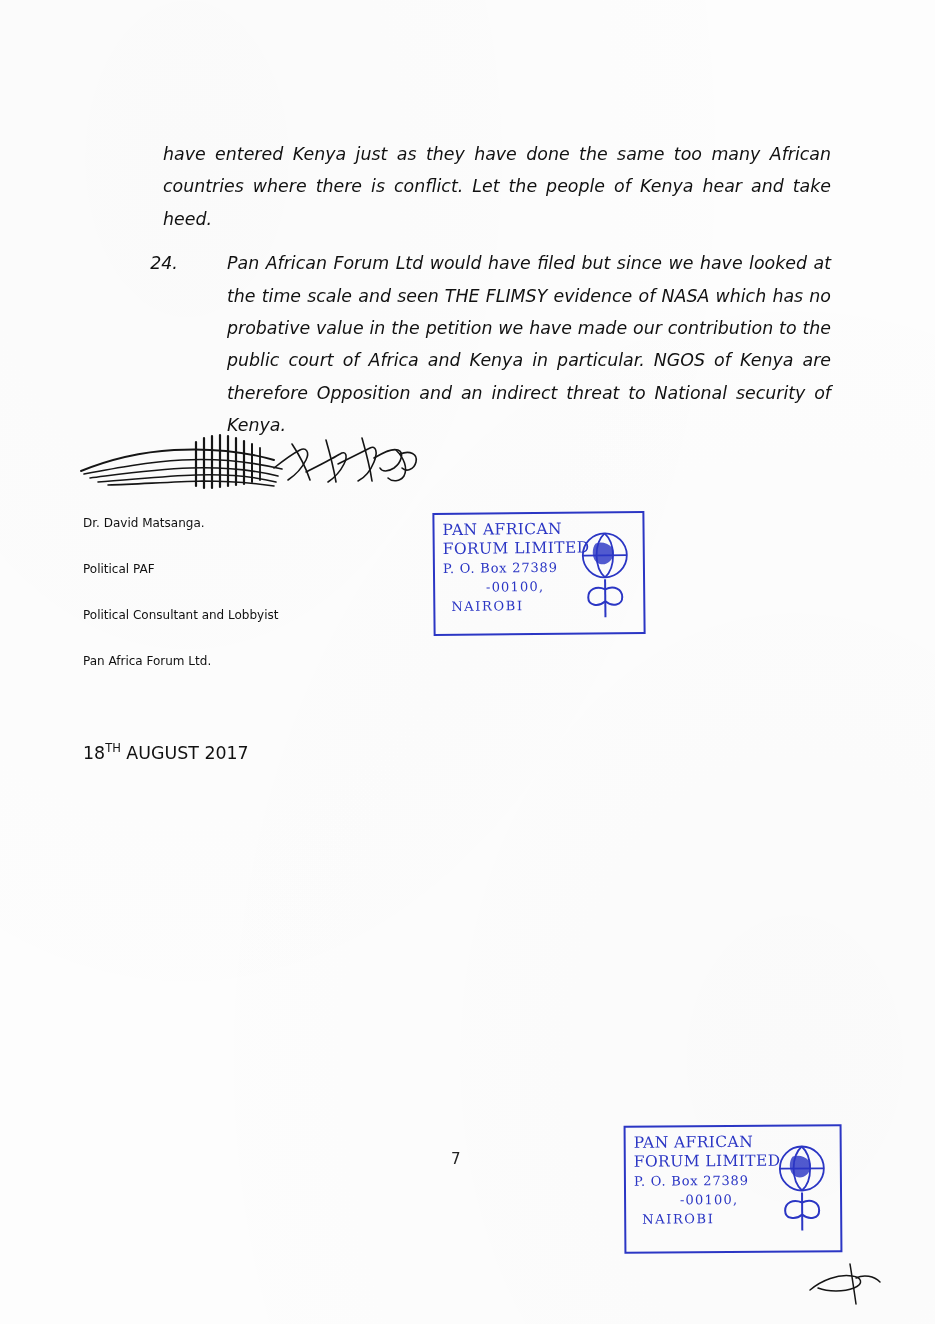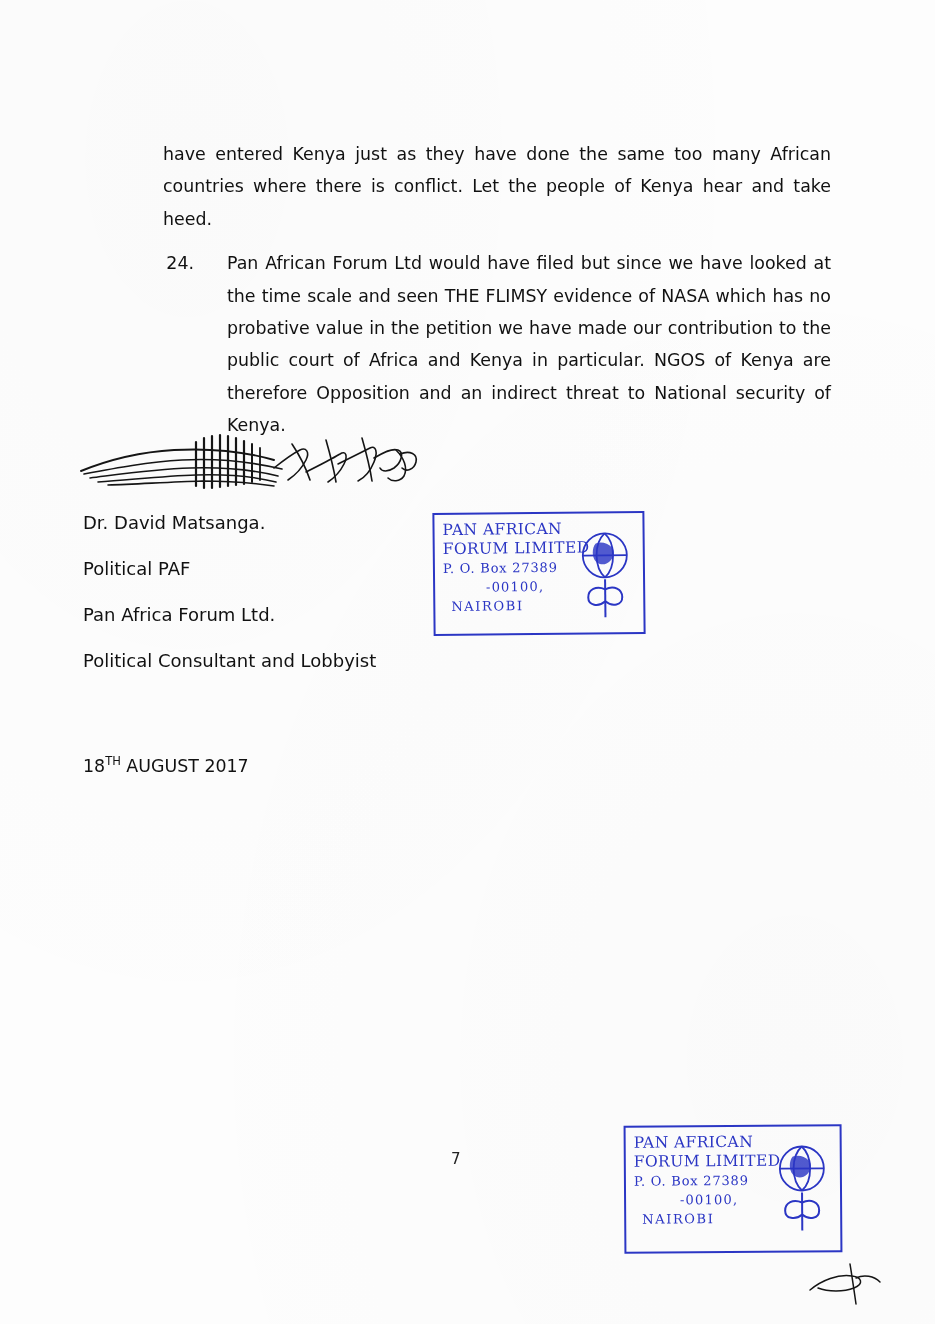--- a/index.html
+++ b/index.html
@@ -27,56 +27,57 @@
   }
   .body-text {
     position: absolute;
     left: 163px;
     top: 138px;
     width: 668px;
     font-size: 17.4px;
     line-height: 32.4px;
     color: #111111;
     text-align: justify;
+    font-style: italic;
   }
   .para-cont {
     margin: 0 0 12px 0;
     text-align: justify;
   }
   .para-num {
     position: relative;
     margin: 0;
     padding-left: 64px;
     text-align: justify;
   }
   .para-num .num {
     position: absolute;
     left: -29px;
     top: 0;
     width: 60px;
-    text-align: right;
+    text-align: center;
   }
   .sig-block {
     position: absolute;
     left: 83px;
     top: 500px;
-    font-size: 18px;
+    font-size: 12px;
     color: #111111;
     line-height: 46px;
   }
   .sig-block div {
     white-space: nowrap;
   }
   .date-block {
     position: absolute;
     left: 83px;
     top: 733px;
     font-size: 17.4px;
     color: #111111;
-    line-height: 56px;
+    line-height: 30px;
   }
   .date-block sup {
     font-size: 11.5px;
     vertical-align: super;
   }
   .page-number {
     position: absolute;
     left: 451px;
     top: 1150px;
     font-size: 15px;
@@ -182,22 +183,22 @@
       <path d="M284 14 C 288 28, 292 44, 294 57"></path>
       <path d="M296 34 C 306 28, 314 24, 320 26 C 326 28, 324 38, 316 44 C 310 48, 304 48, 302 44"></path>
       <path d="M318 26 C 326 34, 330 44, 326 52 C 322 58, 314 58, 310 54"></path>
       <path d="M322 30 C 332 26, 340 30, 338 38 C 336 46, 328 48, 324 44"></path>
     </g>
   </svg>
 
   <div class="sig-block">
     <div>Dr. David Matsanga.</div>
     <div>Political PAF</div>
+    <div>Political Consultant and Lobbyist</div>
     <div>Pan Africa Forum Ltd.</div>
-    <div>Political Consultant and Lobbyist</div>
   </div>
 
   <div class="date-block">
     <div><span>18</span><sup>TH</sup><span> AUGUST 2017</span></div>
   </div>
 
   <div class="stamp stamp-1">
     <div class="stamp-inner">
       <div class="stamp-line l1">PAN AFRICAN</div>
       <div class="stamp-line l2">FORUM LIMITED</div>

